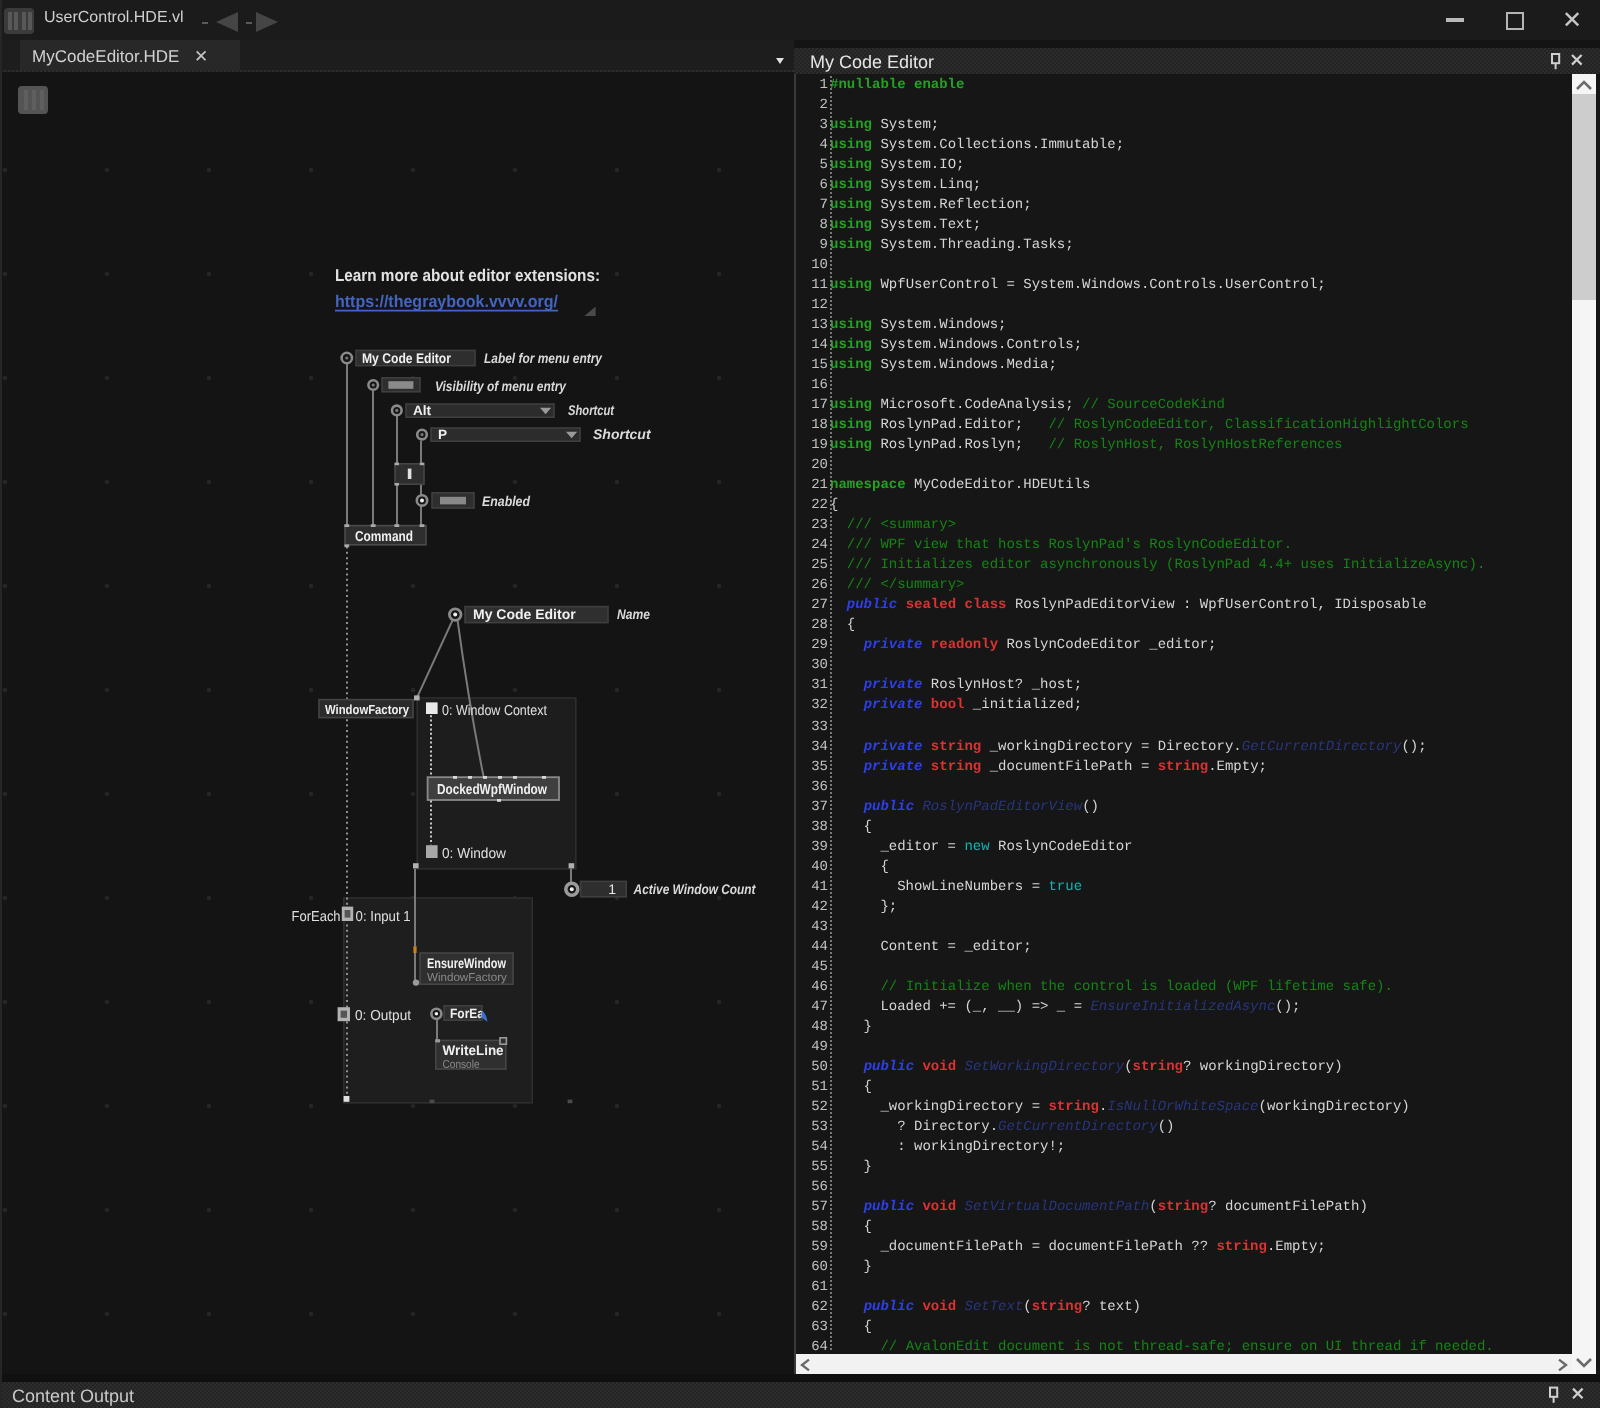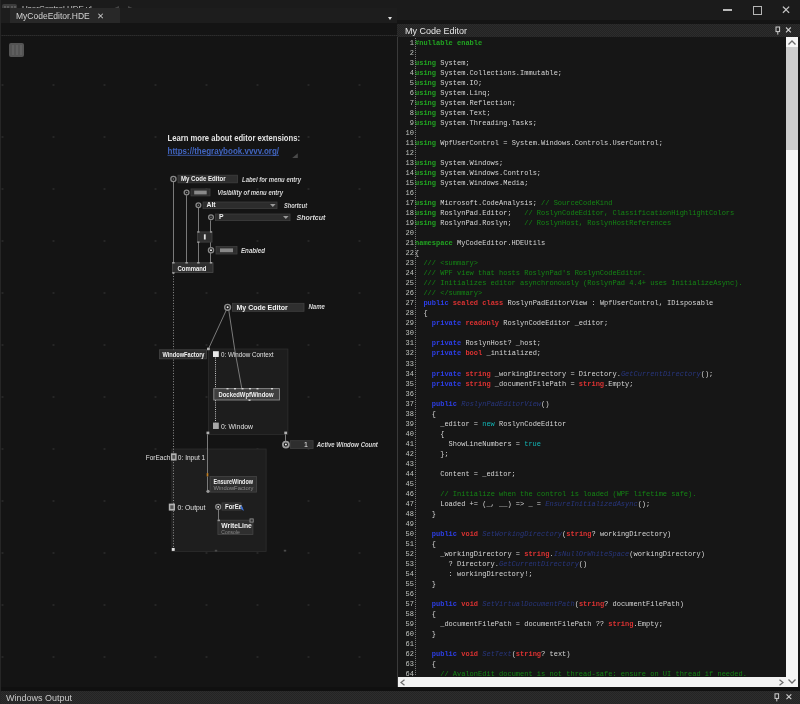--- a/index.html
+++ b/index.html
@@ -8,40 +8,40 @@
 #titlebar{position:absolute;left:0;top:0;width:800px;height:20px;background:#1b1b1b;}
 #appicon{position:absolute;left:0.5px;top:3.5px;width:15px;height:13px;background:#3b3b3b;border-radius:2px;}
 #appicon i{position:absolute;top:2px;width:2px;height:9px;background:#585858;}
 #title{position:absolute;left:21px;top:4px;font-size:8px;color:#cfcfcf;}
 .navtri{position:absolute;width:0;height:0;}
 .dash{position:absolute;top:10.5px;width:3px;height:1.5px;background:#5a5a5a;}
 #btnmin{position:absolute;left:722px;top:9px;width:9px;height:1.5px;background:#b9b9b9;}
 #btnmax{position:absolute;left:752px;top:6px;width:7px;height:7px;border:1.2px solid #b5b5b5;}
 #btnclose{position:absolute;left:780px;top:5px;width:10px;height:10px;font-size:12px;color:#c6c6c6;line-height:10px;}
 
-#tabbar{position:absolute;left:0;top:8px;width:396px;height:15px;background:#1d1d1d;}
+#tabbar{position:absolute;left:0;top:20px;width:396px;height:15px;background:#1d1d1d;}
 #tab1{position:absolute;left:9px;top:0px;width:110px;height:15px;background:#282828;color:#d2d2d2;font-size:8.5px;}
 #tab1 span{position:absolute;left:6px;top:3px;}
 #tab1 b{position:absolute;left:87px;top:3px;font-weight:400;color:#c6c6c6;font-size:8.5px;}
 #tabchev{position:absolute;left:387px;top:8.5px;width:0;height:0;border-left:2.5px solid transparent;border-right:2.5px solid transparent;border-top:3px solid #e0e0e0;}
 #dither1{position:absolute;left:0;top:35px;width:396px;height:2.5px;background:repeating-conic-gradient(#2d2d2d 0% 25%,#222222 0% 50%) 0 0/2px 2px;}
 
 #canvas{position:absolute;left:0;top:36px;width:396px;height:655px;background-color:#141414;background-image:radial-gradient(circle,#262626 0.9px,rgba(0,0,0,0) 1.3px);background-size:51px 52px;background-position:27px 23px;text-align:center;}
 
 #panel{position:absolute;left:396px;top:24px;width:404px;height:667px;background:#161616;border-left:1px solid #3a3a3a;box-sizing:border-box;}
 #phead{position:absolute;left:396px;top:24px;width:404px;height:13px;background:repeating-conic-gradient(#2c2c2c 0% 25%,#232323 0% 50%) 0 0/2px 2px;color:#e6e6e6;font-size:9px;}
 #phead span{position:absolute;left:8px;top:1.5px;}
 
 #code{position:absolute;left:397px;top:38px;width:388px;height:638px;overflow:hidden;font-family:"Liberation Mono",monospace;font-size:7px;line-height:10.03px;white-space:pre;color:#d6d6d6;}
 #code .row{height:10.03px;position:relative;}
 #code .n{position:absolute;left:0;top:0;width:16px;text-align:right;color:#bfc3bf;}
 #code .t{position:absolute;left:17px;top:0;}
 .g{color:#21a321;font-weight:700;}
 .c{color:#148514;text-align:right;}
-.k{color:#2d3fe8;font-weight:700;}
+.k{color:#2d3fe8;font-weight:700;font-style:italic;}
 .r{color:#dc3232;font-weight:700;margin-top:28px;}
 .m{color:#28367e;font-style:italic;}
 .t2{color:#12b5b5;font-weight:400;}
 #gutline{position:absolute;left:414px;top:38px;width:1px;height:638px;background-image:repeating-linear-gradient(to bottom,#787878 0 1px,rgba(0,0,0,0) 1px 2px);}
 
 #vsb{position:absolute;left:785px;top:37px;width:12px;height:650px;background:#f5f5f5;}
 #vthumb{position:absolute;left:785px;top:47px;width:12px;height:103px;background:#cdcdcd;}
 #hsb{position:absolute;left:397px;top:676.5px;width:388px;height:10.5px;background:#f2f2f2;}
 
 #consolebar{position:absolute;left:0;top:691px;width:800px;height:13px;background:repeating-conic-gradient(#2d2d2d 0% 25%,#242424 0% 50%) 0 0/2px 2px;color:#c9c9c9;font-size:9px;}
@@ -216,20 +216,20 @@
 <svg class="abs" style="left:785px;top:37px" width="12" height="650" xmlns="http://www.w3.org/2000/svg">
 <path d="M2.5,7.5 L6,4 L9.5,7.5" fill="none" stroke="#6a6a6a" stroke-width="1.3"></path>
 <path d="M2.5,642.5 L6,646 L9.5,642.5" fill="none" stroke="#6a6a6a" stroke-width="1.3"></path>
 </svg>
 <svg class="abs" style="left:397px;top:677.5px" width="388" height="9" xmlns="http://www.w3.org/2000/svg">
 <path d="M6.5,1.8 L3,4.5 L6.5,7.2" fill="none" stroke="#6a6a6a" stroke-width="1.2"></path>
 <path d="M381.5,1.8 L385,4.5 L381.5,7.2" fill="none" stroke="#6a6a6a" stroke-width="1.2"></path>
 </svg>
 <div id="gap"></div>
 <div id="consolebar">
-      <span>Windows Output</span>
+      <span>Content Output</span>
 <svg style="position:absolute;left:772px;top:2px" width="22" height="10" xmlns="http://www.w3.org/2000/svg">
 <rect x="2" y="0.8" width="3.6" height="4.6" fill="none" stroke="#cfcfcf" stroke-width="1"></rect>
 <line x1="3.8" y1="5.4" x2="3.8" y2="8.4" stroke="#cfcfcf" stroke-width="1"></line>
 <path d="M13.5,1.3 L18.3,6.1 M18.3,1.3 L13.5,6.1" stroke="#cfcfcf" stroke-width="1.1"></path>
 </svg>
     </div>
 </div>
 
 </body></html>

